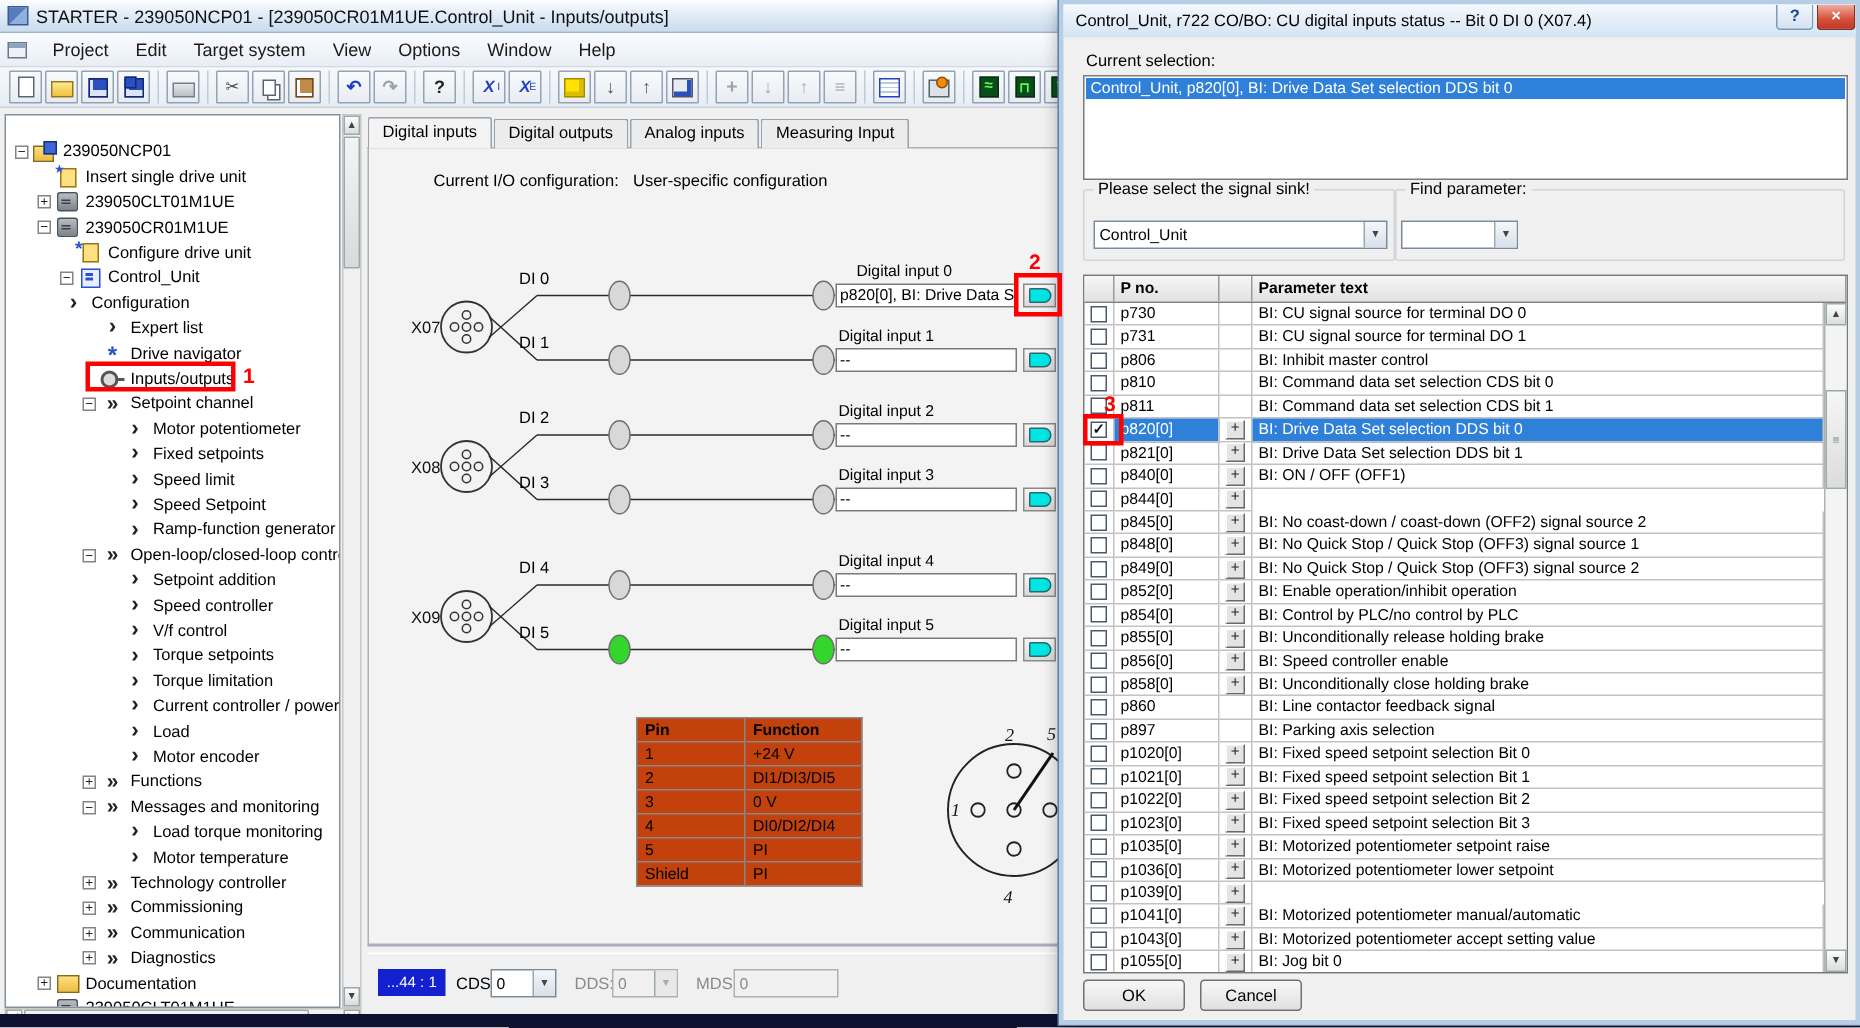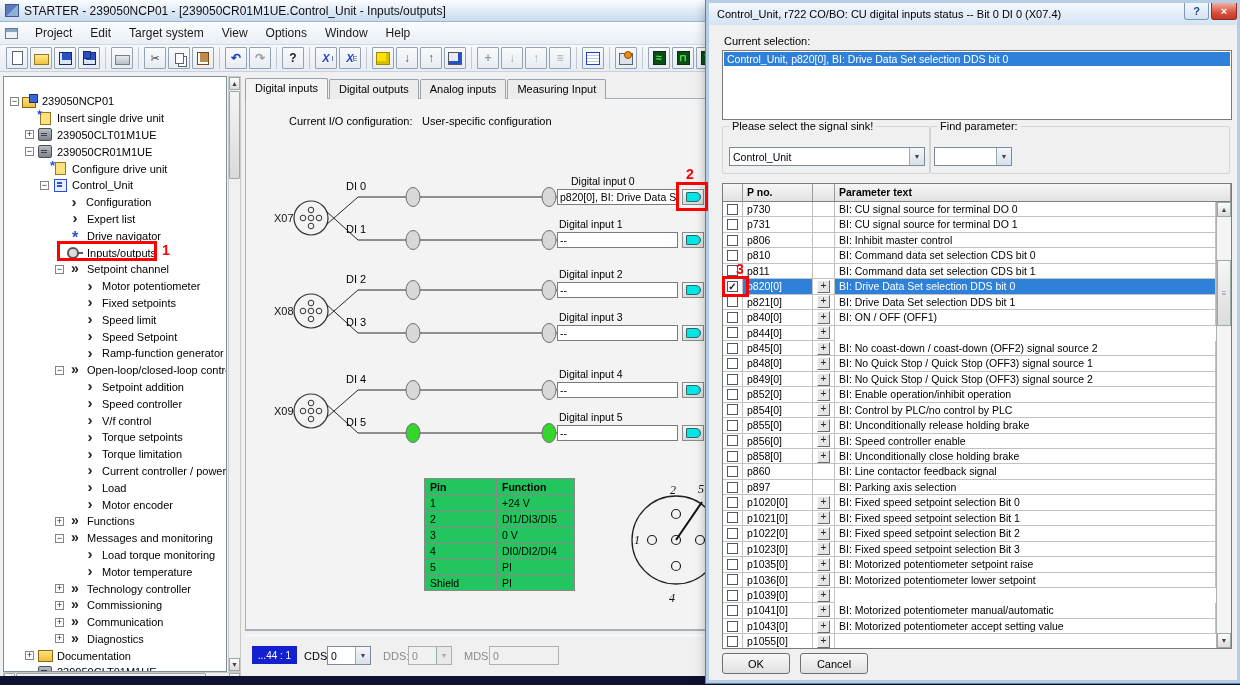--- a/index.html
+++ b/index.html
@@ -119,21 +119,21 @@
 .xlabel{font-size:11px;fill:#111;font-family:"Liberation Sans",sans-serif}
 .pinlabel{font-size:12px;font-style:italic;fill:#111;font-family:"Liberation Serif",serif}
 #overlays{position:absolute;inset:0;z-index:2}
 .dich{position:absolute;font-size:11px}
 .dilab{position:absolute;font-size:10.5px}
 .difield{position:absolute;width:121px;height:16px;background:#fff;border:1px solid #7a7a7a;
   font-size:10.5px;line-height:14px;padding:0 2px;white-space:nowrap;overflow:hidden}
 .cybtn{position:absolute;width:22px;height:16px;background:linear-gradient(#f7f7f7,#dadada);
   border:1px solid #8a8a8a;display:flex;align-items:center;justify-content:center;cursor:default}
 .cyin{width:15px;height:10px;background:var(--cyan,#00e6e6);border:1px solid #2a6a6a;border-radius:1px 5px 5px 1px}
-#pin-table{position:absolute;left:178px;top:379px;border-collapse:collapse;z-index:2;background:#22c55e}
+#pin-table{position:absolute;left:178px;top:379px;border-collapse:collapse;z-index:2;background:#c2410c}
 #pin-table th,#pin-table td{border:1px solid #888;font-size:10.5px;padding:1px 5px;height:16px;text-align:left}
 #pin-table th{font-weight:bold}
 #pin-table th:first-child,#pin-table td:first-child{width:72px}
 #pin-table th:last-child,#pin-table td:last-child{width:78px}
 #status-sep{position:absolute;left:2px;top:558px;width:460px;height:6px;border-top:1px solid #aab;border-bottom:1px solid #fff}
 .sbitem{position:absolute;font-size:11px}
 #cds-badge{left:9px;top:574px;width:45px;height:18px;background:var(--badge,#1220cf);color:#fff;
   font-size:10px;display:flex;align-items:center;justify-content:center}
 .combo{position:absolute;height:19px;background:#fff;border:1px solid #7a8a9a;display:flex;align-items:center}
 .combo .cval{flex:1;font-size:10.5px;padding-left:3px}
@@ -374,21 +374,21 @@
       <div class="trow" style="padding-left:36px">
         <span class="spc"></span>
         <span class="ti ti-configure"></span>
         <span class="tlabel">Configure drive unit</span>
       </div>
       <div class="trow" style="padding-left:36px">
         <span class="exp">−</span>
         <span class="ti ti-cu"></span>
         <span class="tlabel">Control_Unit</span>
       </div>
-      <div class="trow" style="padding-left:50px">
+      <div class="trow" style="padding-left:25px">
         <span class="spc"></span>
         <span class="ti ti-arrow"></span>
         <span class="tlabel">Configuration</span>
       </div>
       <div class="trow" style="padding-left:51px">
         <span class="spc"></span>
         <span class="ti ti-arrow"></span>
         <span class="tlabel">Expert list</span>
       </div>
       <div class="trow" style="padding-left:51px">
@@ -1006,20 +1006,21 @@
           <span class="c-text">BI: Motorized potentiometer accept setting value</span>
         </div>
         <div class="prow">
           <span class="c-chk">
             <span class="chk"></span>
           </span>
           <span class="c-pno">p1055[0]</span>
           <span class="c-exp">
             <span class="expbtn">+</span>
           </span>
+          <span class="c-text">BI: Jog bit 0</span>
         </div>
       </div>
     <div id="pt-scroll">
       <span id="pt-up">▲</span>
       <span id="pt-thumb">≡</span>
       <span id="pt-down">▼</span>
     </div>
   </div>
 
   <div class="annbox" style="left:13px;top:273px;width:27px;height:21px"></div>

